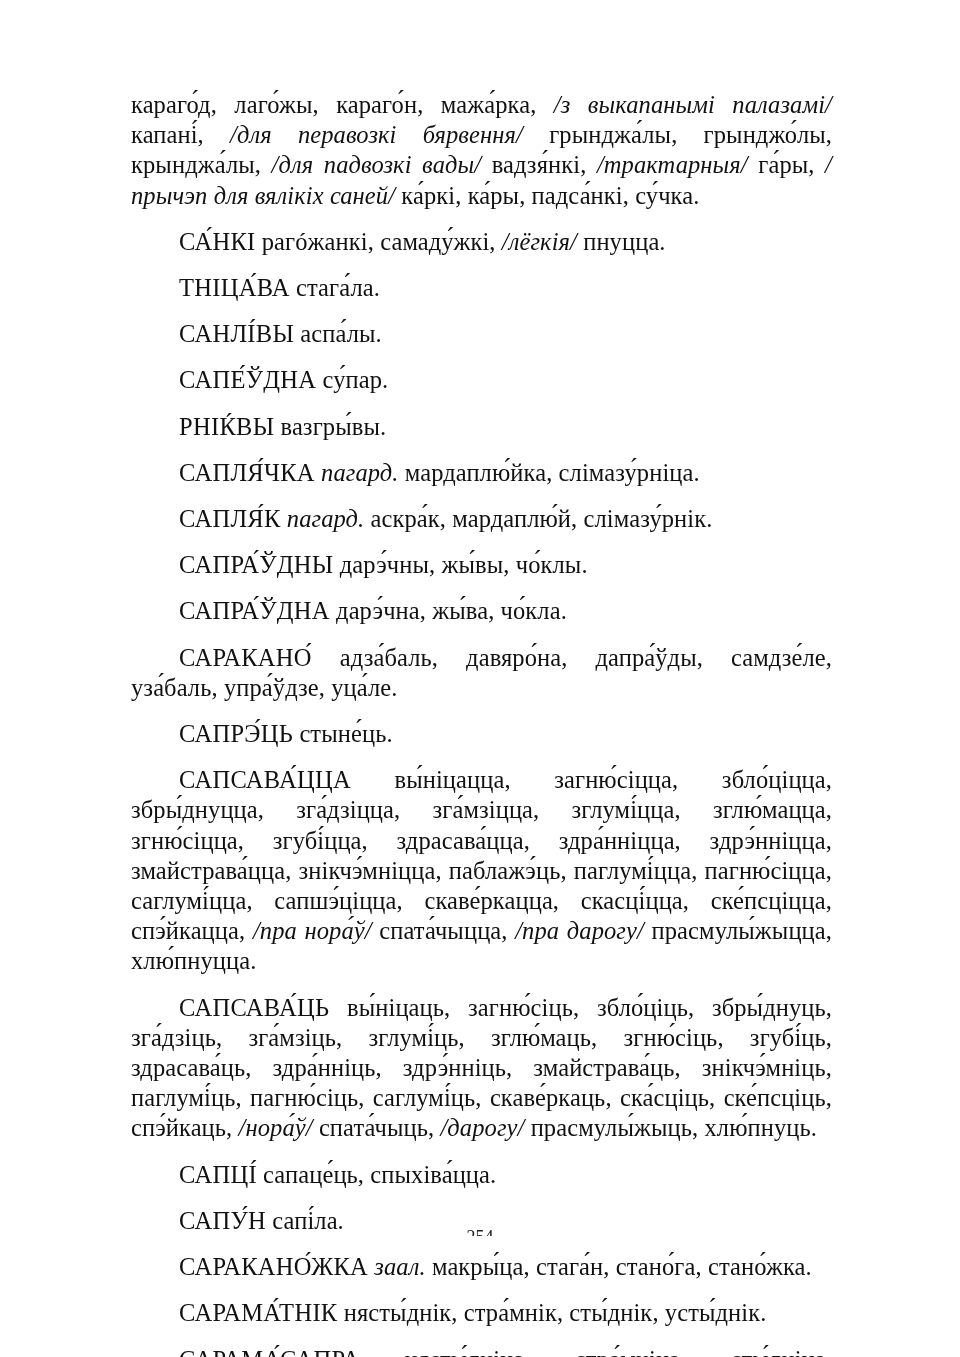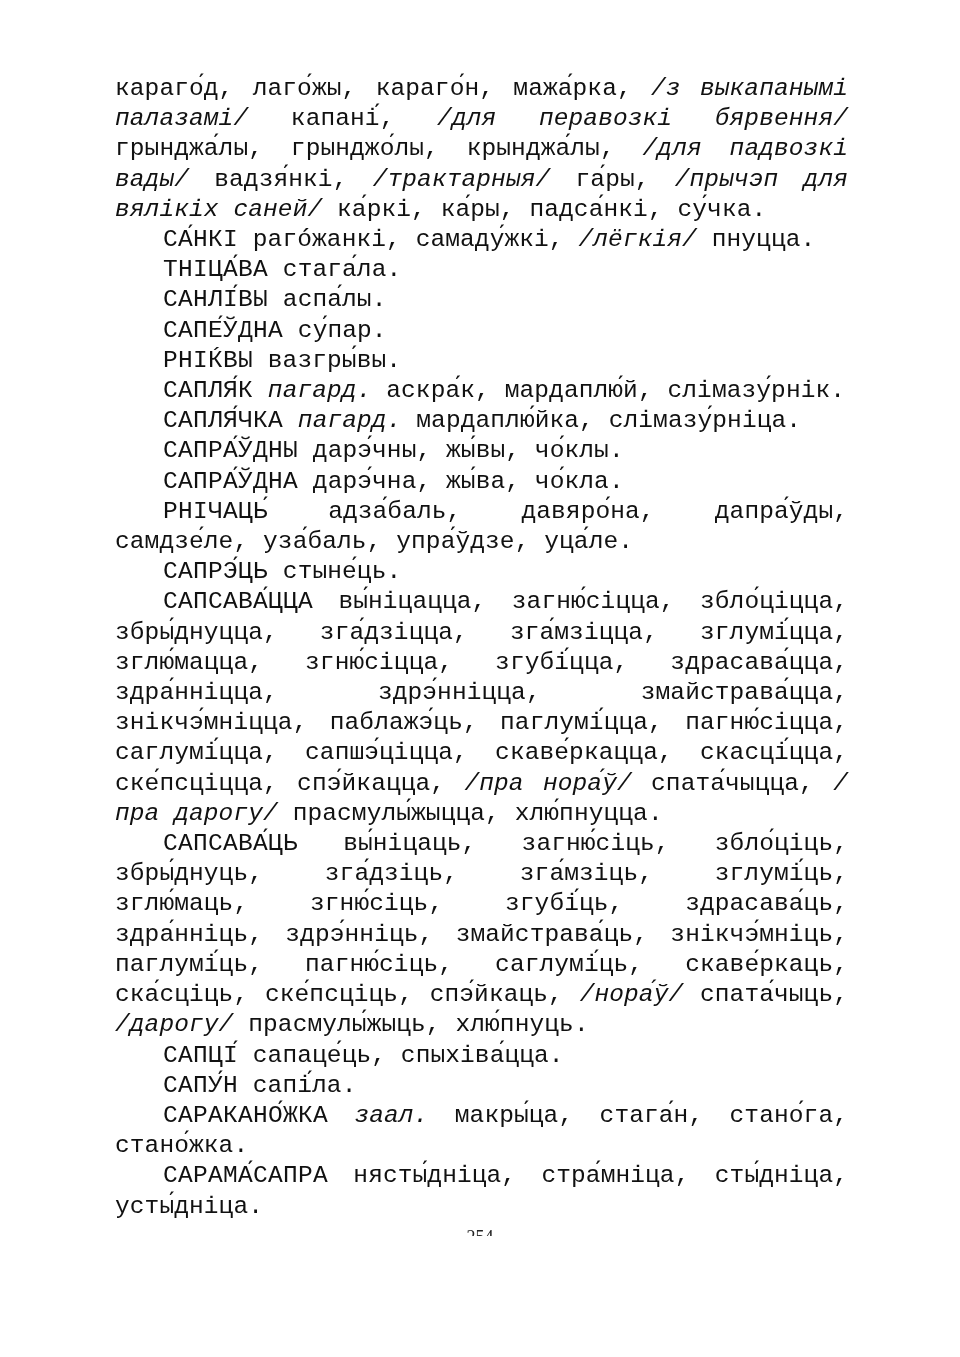--- a/index.html
+++ b/index.html
@@ -18,23 +18,22 @@
     .page {
       position: absolute;
       left: 115px;
       top: 74px;
       width: 733px;
     }
     .para {
       font-size: 24.5px;
       line-height: 30.2px;
       text-align: justify;
-      margin: 0;
+      margin: 16px;
       letter-spacing: 0.1px;
-      font-family: Liberation Mono, monospace;
     }
     .para.indent {
       text-indent: 48px;
     }
     .hw {
       font-weight: normal;
       letter-spacing: 0.3px;
     }
     .it {
       font-style: italic;
@@ -55,27 +54,28 @@
 </head>
 <body>
 
 <div class="page" id="page-root">
     <p class="para"><span class="tx">караго́д, лаго́жы, караго́н, мажа́рка, </span><span class="it">/з выкапанымі палазамі/</span><span class="tx"> капані́, </span><span class="it">/для перавозкі бярвення/</span><span class="tx"> грынджа́лы, грынджо́лы, крынджа́лы, </span><span class="it">/для падвозкі вады/</span><span class="tx"> вадзя́нкі, </span><span class="it">/трактарныя/</span><span class="tx"> га́ры, </span><span class="it">/прычэп для вялікіх саней/</span><span class="tx"> ка́ркі, ка́ры, падса́нкі, су́чка.</span></p>
     <p class="para indent"><span class="hw">СА́НКІ</span><span class="tx"> рагóжанкі, самаду́жкі, </span><span class="it">/лёгкія/</span><span class="tx"> пнуцца.</span></p>
     <p class="para indent"><span class="hw">ТНІЦА́ВА</span><span class="tx">  стага́ла.</span></p>
     <p class="para indent"><span class="hw">САНЛІ́ВЫ</span><span class="tx"> аспа́лы.</span></p>
     <p class="para indent"><span class="hw">САПЕ́ЎДНА</span><span class="tx"> су́пар.</span></p>
     <p class="para indent"><span class="hw">РНІЌВЫ</span><span class="tx"> вазгры́вы.</span></p>
+    <p class="para indent"><span class="hw">САПЛЯ́ЧКА</span><span class="tx">  </span><span class="it">пагард.</span><span class="tx"> мардаплю́йка, слімазу́рніца.</span></p>
     <p class="para indent"><span class="hw">САПЛЯ́К</span><span class="tx"> </span><span class="it">пагард.</span><span class="tx"> аскра́к, мардаплю́й, слімазу́рнік.</span></p>
-    <p class="para indent"><span class="hw">САПЛЯ́ЧКА</span><span class="tx">  </span><span class="it">пагард.</span><span class="tx"> мардаплю́йка, слімазу́рніца.</span></p>
     <p class="para indent"><span class="hw">САПРА́ЎДНЫ</span><span class="tx">  дарэ́чны, жы́вы, чо́клы.</span></p>
     <p class="para indent"><span class="hw">САПРА́ЎДНА</span><span class="tx">  дарэ́чна, жы́ва, чо́кла.</span></p>
-    <p class="para indent"><span class="hw">РНІЧАЦЬ́</span><span class="tx">  адза́баль, давяро́на, дапра́ўды, самдзе́ле, уза́баль, упра́ўдзе, уца́ле.</span></p>
+    <p class="para indent"><span class="hw">САРАКАНО́</span><span class="tx">  адза́баль, давяро́на, дапра́ўды, самдзе́ле, уза́баль, упра́ўдзе, уца́ле.</span></p>
     <p class="para indent"><span class="hw">САПРЭ́ЦЬ</span><span class="tx"> стыне́ць.</span></p>
     <p class="para indent"><span class="hw">САПСАВА́ЦЦА</span><span class="tx">  вы́ніцацца, загню́сіцца, збло́ціцца, збры́днуцца, зга́дзіцца, зга́мзіцца, зглумі́цца, зглю́мацца, згню́сіцца, згубі́цца, здрасава́цца, здра́нніцца, здрэ́нніцца, змайстрава́цца, знікчэ́мніцца, паблажэ́ць, паглумі́цца, пагню́сіцца, саглумі́цца, сапшэ́ціцца, скаве́ркацца, скасці́цца, ске́псціцца, спэ́йкацца, </span><span class="it">/пра нора́ў/</span><span class="tx"> спата́чыцца, </span><span class="it">/пра дарогу/</span><span class="tx"> прасмулы́жыцца, хлю́пнуцца.</span></p>
     <p class="para indent"><span class="hw">САПСАВА́ЦЬ</span><span class="tx"> вы́ніцаць, загню́сіць, збло́ціць, збры́днуць, зга́дзіць, зга́мзіць, зглумі́ць, зглю́маць, згню́сіць, згубі́ць, здрасава́ць, здра́нніць, здрэ́нніць, змайстрава́ць, знікчэ́мніць, паглумі́ць, пагню́сіць, саглумі́ць, скаве́ркаць, ска́сціць, ске́псціць, спэ́йкаць, </span><span class="it">/нора́ў/</span><span class="tx"> спата́чыць, </span><span class="it">/дарогу/</span><span class="tx"> прасмулы́жыць, хлю́пнуць.</span></p>
     <p class="para indent"><span class="hw">САПЦІ́</span><span class="tx"> сапаце́ць, спыхіва́цца.</span></p>
     <p class="para indent"><span class="hw">САПУ́Н</span><span class="tx"> сапі́ла.</span></p>
     <p class="para indent"><span class="hw">САРАКАНО́ЖКА</span><span class="tx">  </span><span class="it">заал.</span><span class="tx"> макры́ца, стага́н, стано́га, стано́жка.</span></p>
+    <p class="para indent"><span class="hw">САРАМА́ТНІК</span><span class="tx"> нясты́днік, стра́мнік, сты́днік, усты́днік.</span></p>
     <p class="para indent"><span class="hw">САРАМА́САПРА</span><span class="tx">  нясты́дніца, стра́мніца, сты́дніца, усты́дніца.</span></p>
   </div>
 
 <div class="page-number">254</div>
 
 </body></html>

